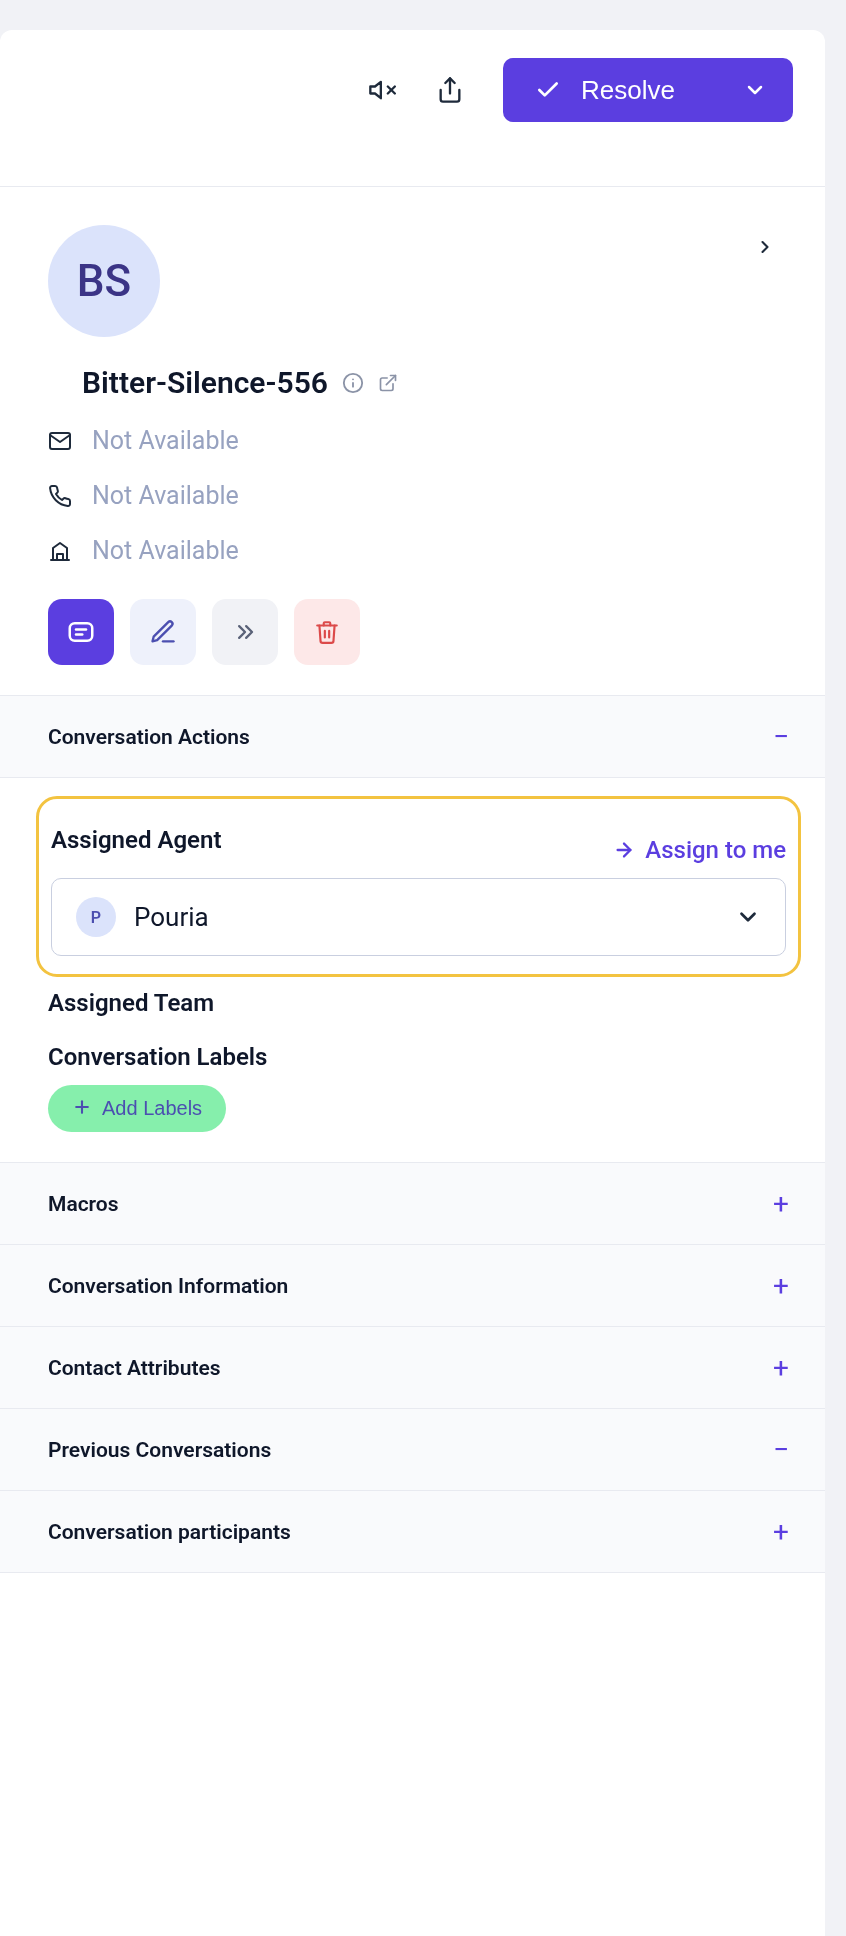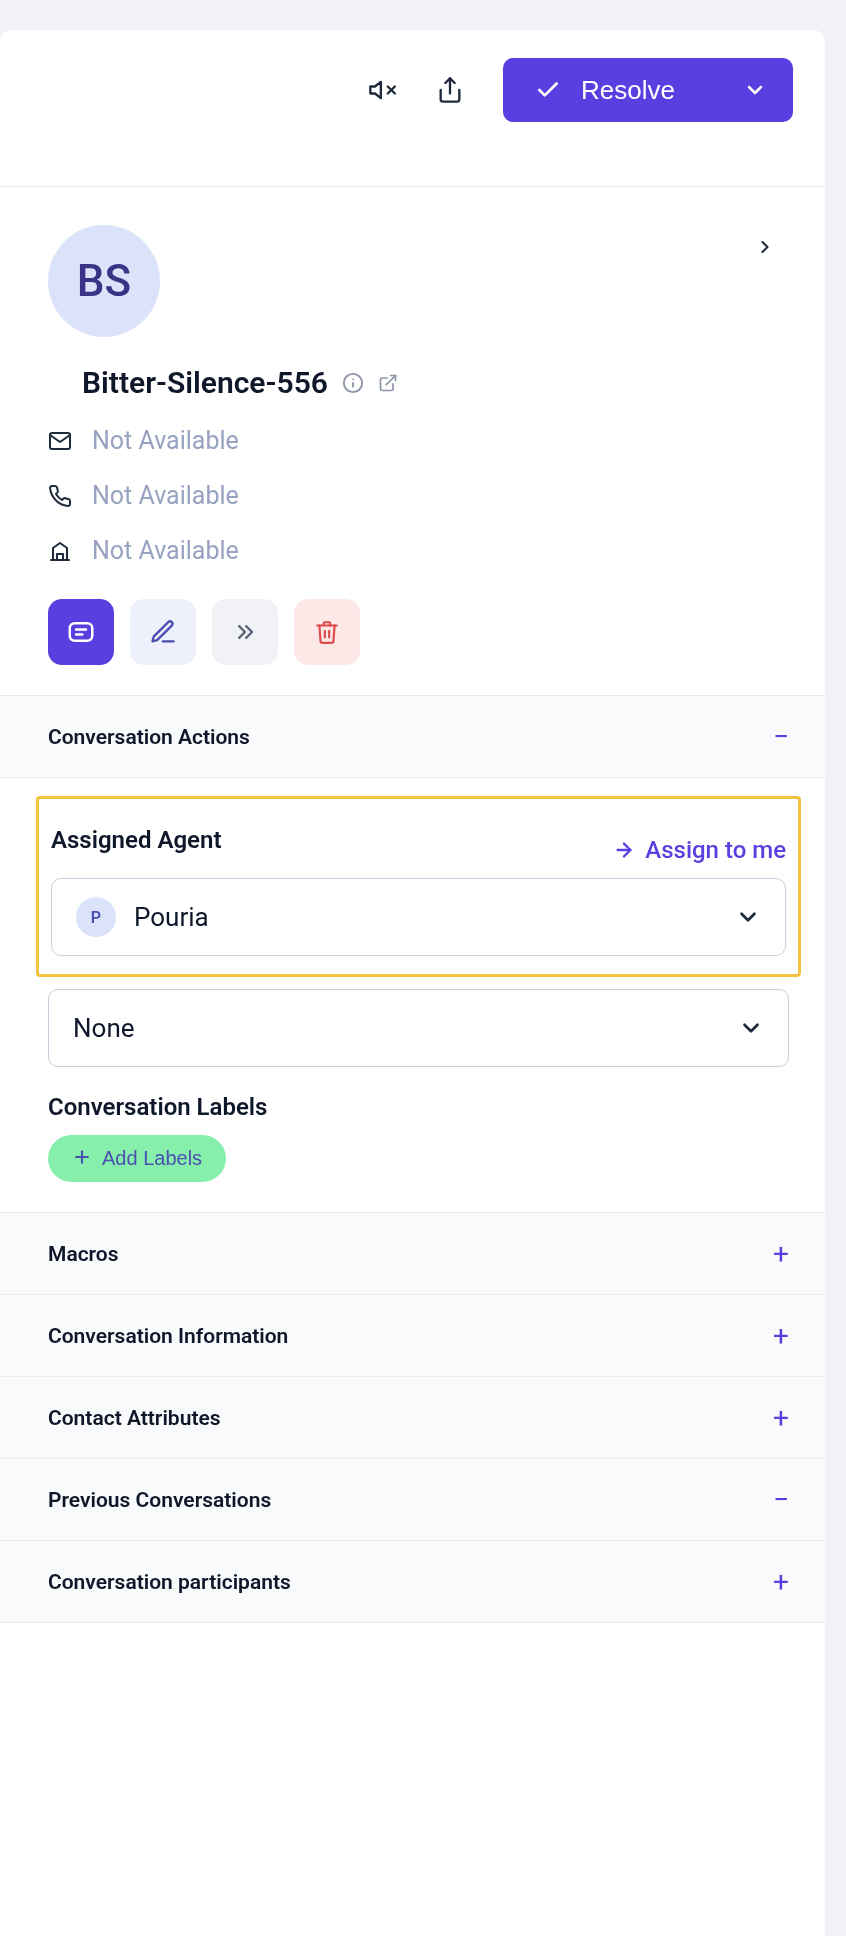--- a/index.html
+++ b/index.html
@@ -137,21 +137,21 @@
   }
 
   .section-body {
     padding: 24px 36px 30px 48px;
     background: #fff;
     border-bottom: 1px solid #e8eaf0;
   }
 
   .highlight-box {
     border: 3px solid #f3c340;
-    border-radius: 4px;
+    border-radius: 21px;
     padding: 16px 12px 18px 12px;
     margin: -6px -12px 12px -12px;
   }
 
   .field-label-row {
     display: flex;
     justify-content: space-between;
     align-items: center;
     margin-bottom: 14px;
   }
@@ -364,27 +364,22 @@
         <span class="select-value">Pouria</span>
         <span class="select-chevron">
           <svg width="26" height="26" viewBox="0 0 24 24" fill="none" stroke="currentColor" stroke-width="2.5" stroke-linecap="round" stroke-linejoin="round">
               <polyline points="6 9 12 15 18 9"></polyline>
             </svg>
         </span>
       </div>
     </div>
 
     <div class="field-group">
-      <div class="select-box">
-        <span class="select-value">None</span>
-        <span class="select-chevron">
-          <svg width="26" height="26" viewBox="0 0 24 24" fill="none" stroke="currentColor" stroke-width="2.5" stroke-linecap="round" stroke-linejoin="round">
-              <polyline points="6 9 12 15 18 9"></polyline>
-            </svg>
-        </span>
+      <div class="field-label-row">
+        <span class="field-label">Assigned Team</span>
       </div>
     </div>
 
     <div class="field-group" style="margin-bottom:0">
       <div class="field-label-row">
         <span class="field-label">Conversation Labels</span>
       </div>
       <button class="pill-btn">
         <svg width="20" height="20" viewBox="0 0 24 24" fill="none" stroke="currentColor" stroke-width="2.5" stroke-linecap="round" stroke-linejoin="round">
             <line x1="12" y1="5" x2="12" y2="19"></line>

